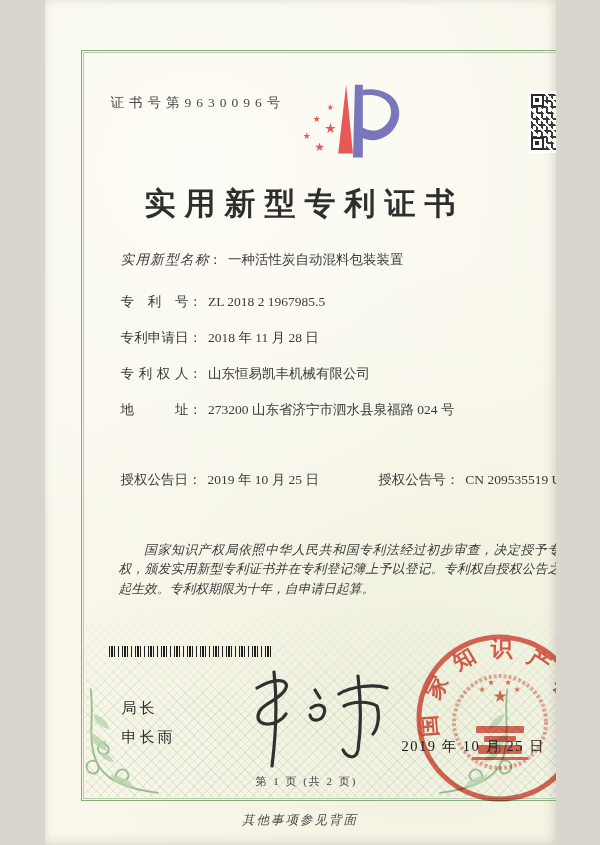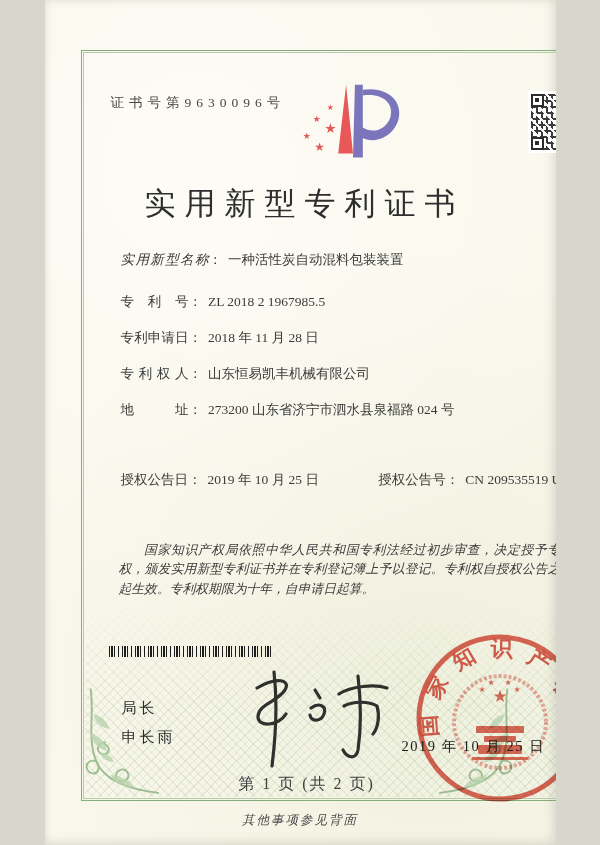--- a/index.html
+++ b/index.html
@@ -30,39 +30,39 @@
   .qr-inner { position:relative; width:100%; height:100%;
     background:
       repeating-linear-gradient(45deg, rgba(255,255,255,.95) 0 2px, transparent 2px 7px),
       repeating-linear-gradient(90deg, #3a3a3a 0 2px, transparent 2px 5px),
       repeating-linear-gradient(0deg, #3a3a3a 0 2px, transparent 2px 6px);
     background-color:#fff; }
   .finder { position:absolute; width:13px; height:13px; border:2.5px solid #2c2c2c; background:#fff; box-sizing:border-box; }
   .finder::after { content:""; position:absolute; left:2px; top:2px; width:4px; height:4px; background:#2c2c2c; }
   .finder.tl { left:0; top:0; } .finder.tr { right:0; top:0; } .finder.bl { left:0; bottom:0; }
   .title { position:absolute; left:0; right:0; top:183px; text-align:center;
-    font-size:31px; font-weight:normal; letter-spacing:9px; color:#2e2e2e; text-indent:9px; }
+    font-size:31px; font-weight:bold; letter-spacing:9px; color:#2e2e2e; text-indent:9px; }
   .fields { position:absolute; left:76px; top:251px; width:460px; font-size:13.5px; }
   .row { height:22px; margin-bottom:14px; white-space:nowrap; }
   .row.first { margin-bottom:20px; }
   .lbl { display:inline-block; text-align:justify; text-align-last:justify; vertical-align:bottom; }
   .w6 { width:88px;font-style:italic; } .w5 { width:68px; }
   .colon { margin-right:6px; }
   .grant-row { position:absolute; left:76px; top:471px; width:470px; font-size:13.5px; white-space:nowrap; }
   .grant-row .second { margin-left:56px; }
   .body-text { position:absolute; left:74px; top:500px; width:455px; font-size:12.8px;
     line-height:1.52; font-style:italic; color:#3a3a3a; text-align:justify;margin-top:41px; }
   .body-text p { margin:0 0 3px 0; text-indent:2em; }
   .barcode { position:absolute; left:64px; top:646px; width:165px; height:11px;
     background: repeating-linear-gradient(90deg,#1e1e1e 0 1px, transparent 1px 2px, #1e1e1e 2px 4px, transparent 4px 5px, #1e1e1e 5px 6px, transparent 6px 9px, #1e1e1e 9px 10px, transparent 10px 13px); }
   .director { position:absolute; left:77px; top:694px; font-size:15px; letter-spacing:3px; color:#2c2c2c; line-height:29px; }
   .signature { position:absolute; left:182px; top:668px; width:168px; height:108px; }
   .seal { position:absolute; left:360px; top:630px; width:190px; height:176px; mix-blend-mode:multiply; opacity:.92; }
   .seal-date { position:absolute; left:357px; top:737px; font-size:14.5px; letter-spacing:1.5px; color:#1d1d1d; }
-  .page-indicator { position:absolute; left:0; right:3px; top:774px; text-align:center; font-size:16px; letter-spacing:2px; color:#3f3f3f;padding-left:16px; }
+  .page-indicator { position:absolute; left:0; right:3px; top:774px; text-align:center; font-size:11px; letter-spacing:2px; color:#3f3f3f;padding-left:16px; }
   .back-note { position:absolute; left:0; right:0; top:812px; text-align:center;
     font-size:12.5px; font-style:italic; letter-spacing:2px; color:#4a4a4a; }
   .flourish { position:absolute; width:76px; height:112px; bottom:47px; }
   .flourish.left { left:39px; }
   .flourish.right { right:42px; transform:scaleX(-1); }
 </style>
 </head>
 <body>
 
 <div class="page">

